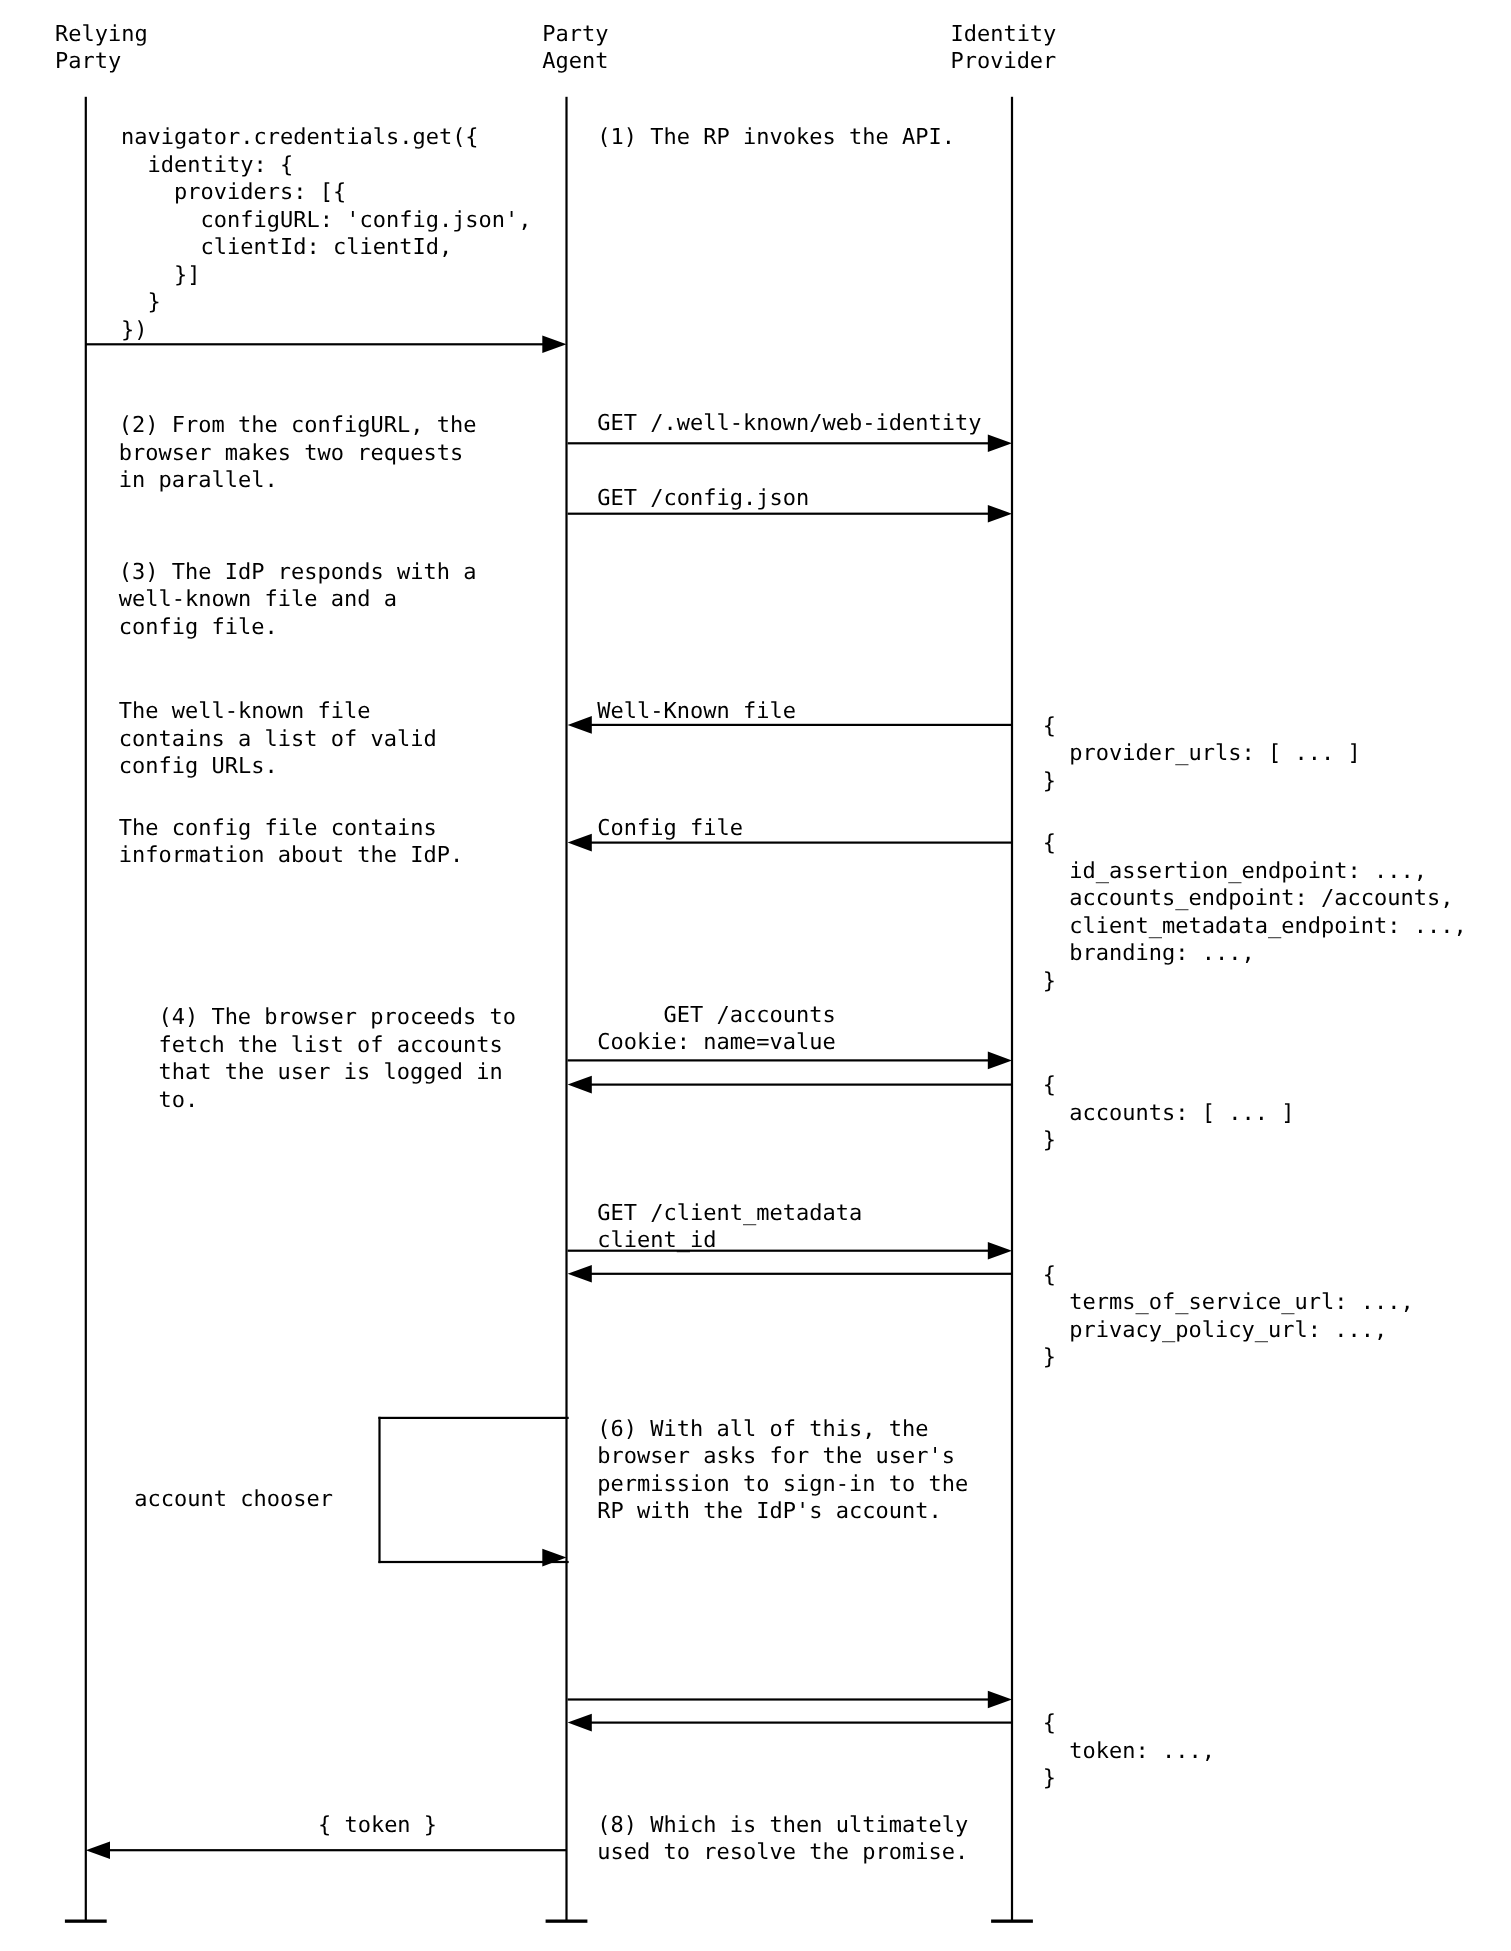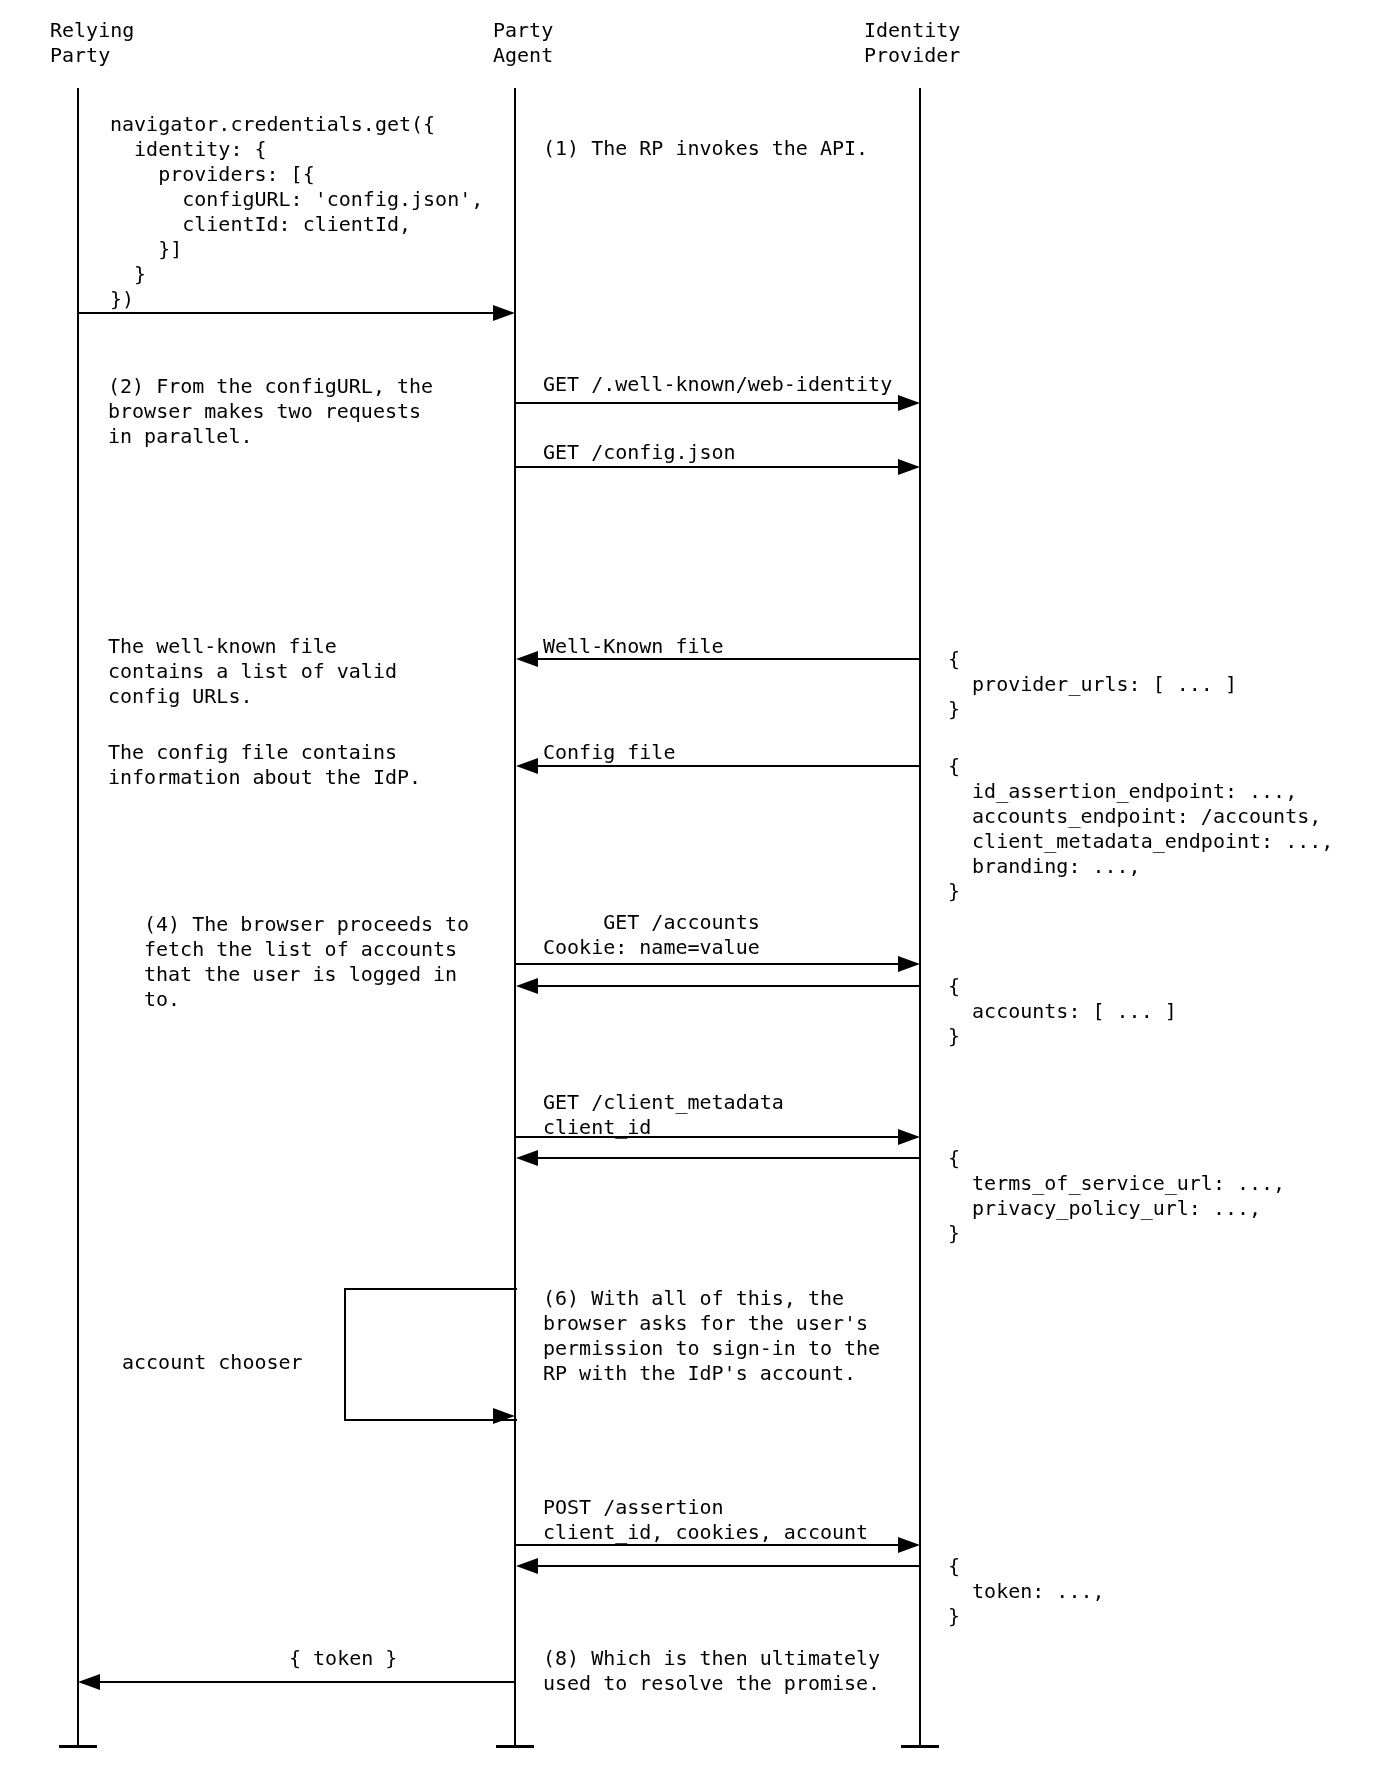--- a/index.html
+++ b/index.html
@@ -77,40 +77,43 @@
   <div class="foot" style="left:901px;"></div>
 
   <div class="txt" style="left:110px; top:112px;">navigator.credentials.get({
   identity: {
     providers: [{
       configURL: 'config.json',
       clientId: clientId,
     }]
   }
 })</div>
-  <div class="txt" style="left:543px; top:112px;margin-top:24px;">(1) The RP invokes the API.</div>
+  <div class="txt" style="left:543px; top:112px;">(1) The RP invokes the API.</div>
   <div class="arrow" style="left:78px; top:305px; width:437px;">
     <span class="shaft shaft-r"></span>
       <span class="head head-r"></span>
   </div>
 
   <div class="txt" style="left:108px; top:374px;">(2) From the configURL, the
 browser makes two requests
 in parallel.</div>
   <div class="txt" style="left:543px; top:372px;">GET /.well-known/web-identity</div>
   <div class="arrow" style="left:516px; top:395px; width:404px;">
     <span class="shaft shaft-r"></span>
       <span class="head head-r"></span>
   </div>
   <div class="txt" style="left:543px; top:440px;">GET /config.json</div>
   <div class="arrow" style="left:516px; top:459px; width:404px;">
     <span class="shaft shaft-r"></span>
       <span class="head head-r"></span>
   </div>
 
+  <div class="txt" style="left:108px; top:507px;">(3) The IdP responds with a
+well-known file and a
+config file.</div>
 
   <div class="txt" style="left:108px; top:634px;">The well-known file
 contains a list of valid
 config URLs.</div>
   <div class="txt" style="left:543px; top:634px;">Well-Known file</div>
   <div class="arrow" style="left:516px; top:651px; width:404px;">
     <span class="shaft shaft-l"></span>
       <span class="head head-l"></span>
   </div>
   <div class="txt" style="left:948px; top:647px;">{
@@ -165,22 +168,20 @@
 }</div>
 
   <div class="loop" style="left:344px; top:1288px; width:171px; height:129px;"></div>
   <div class="loop-head" style="left:493px; top:1408px;"></div>
   <div class="txt" style="left:122px; top:1350px;">account chooser</div>
   <div class="txt" style="left:543px; top:1286px;">(6) With all of this, the
 browser asks for the user's
 permission to sign-in to the
 RP with the IdP's account.</div>
 
-  <div class="txt" style="left:543px; top:1495px;">POST /assertion
-client_id, cookies, account</div>
   <div class="arrow" style="left:516px; top:1537px; width:404px;">
     <span class="shaft shaft-r"></span>
       <span class="head head-r"></span>
   </div>
   <div class="arrow" style="left:516px; top:1558px; width:404px;">
     <span class="shaft shaft-l"></span>
       <span class="head head-l"></span>
   </div>
   <div class="txt" style="left:948px; top:1554px;">{
   token: ...,

